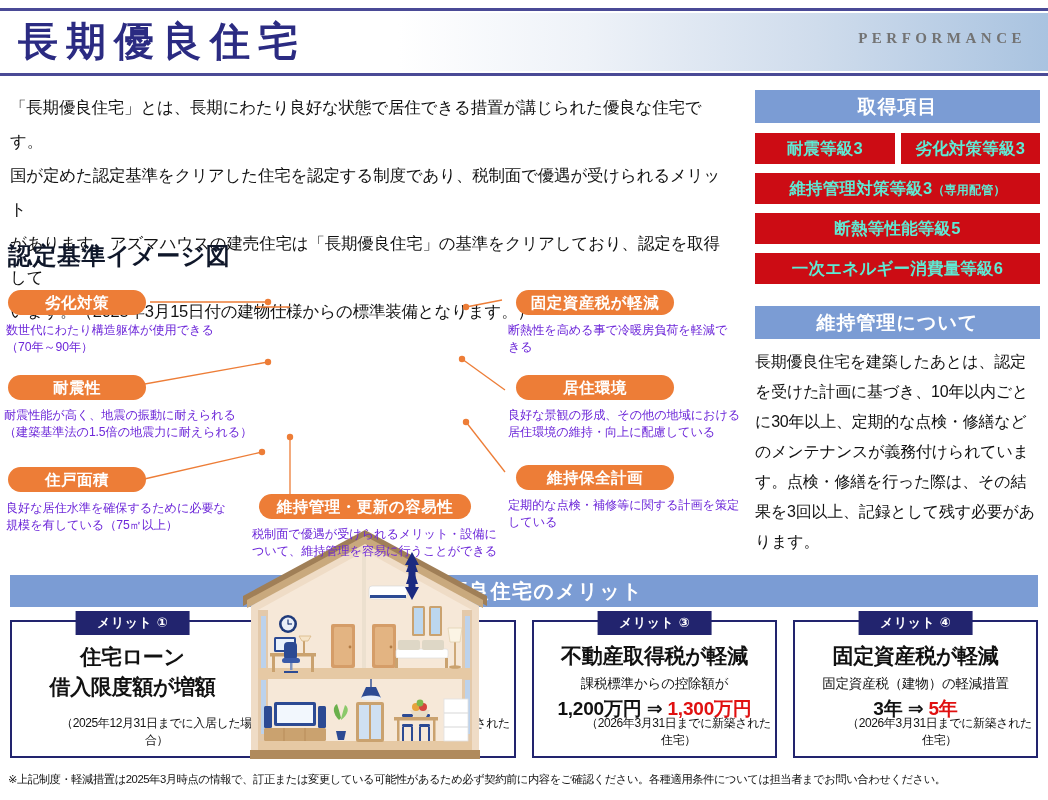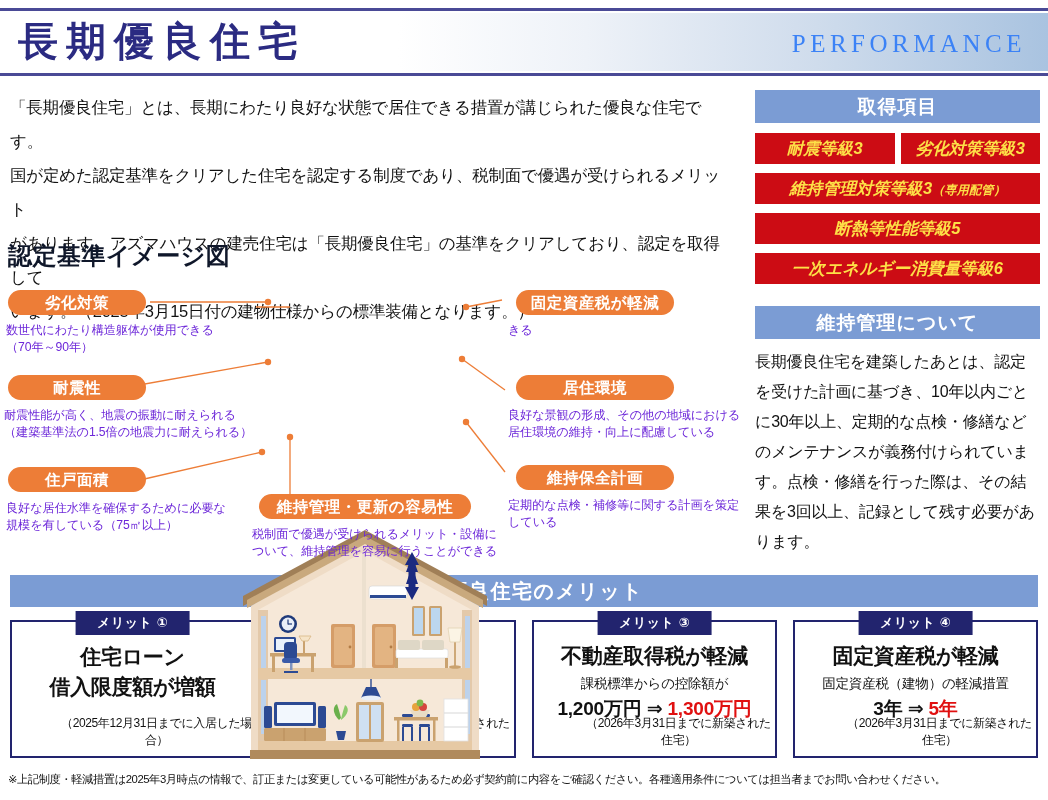--- a/index.html
+++ b/index.html
@@ -30,21 +30,21 @@
   }
   .header-title {
     position: absolute; left: 18px; top: 18px;
     font-family: "Liberation Serif", "DejaVu Serif", serif;
     font-size: 40px; font-weight: 700; color: #2b2b82;
     letter-spacing: 8px; line-height: 48px;
   }
   .header-eyebrow {
     position: absolute; right: 22px; top: 30px;
     font-family: "Liberation Serif", "DejaVu Serif", serif;
-    font-size: 25px; color: #3b82f6; letter-spacing: 4.5px;
+    font-size: 15px; color: #737373; letter-spacing: 4.5px; font-weight: bold;
   }
 
   
   .intro {
     position: absolute; left: 10px; top: 90px; width: 718px;
     font-size: 16.5px; line-height: 34px; color: #111;
     letter-spacing: -0.2px;
   }
   .intro p { margin: 0; }
 
@@ -79,24 +79,24 @@
   
   .sidebar { position: absolute; left: 755px; top: 90px; width: 285px; }
   .sb-head {
     width: 285px; height: 33px; line-height: 33px;
     background: #7b9cd4; color: #ffffff;
     font-size: 19px; font-weight: 700; text-align: center;
     letter-spacing: 1px;
   }
   .sb-head.mid { background: #7b9cd4; }
   .badge {
-    background: #cc0c14; color: #fde047;
+    background: #cc0c14; color: #5eead4;
     font-size: 16.5px; font-weight: 700;
     height: 31px; line-height: 31px; text-align: center;
-    letter-spacing: 0.2px; white-space: nowrap; font-style: italic;
+    letter-spacing: 0.2px; white-space: nowrap;
   }
   .badge .small { font-size: 12px; font-weight: 700; }
   .badge-row { display: flex; gap: 6px; }
   .badge-row .badge { flex: 1; }
   .sb-stack { margin-top: 10px; display: flex; flex-direction: column; gap: 9px; }
   .sb-body {
     margin-top: 8px;
     font-size: 16px; line-height: 30px; color: #111; letter-spacing: -0.2px;
   }
 
@@ -348,20 +348,21 @@
     </div>
     <div class="desc" style="left:252px; top:264px; width:262px;">
       <div>税制面で優遇が受けられるメリット・設備に</div>
       <div>ついて、維持管理を容易に行うことができる</div>
     </div>
 
     <div class="pill" style="left:516px; top:28px; width:158px;">
       <span>固定資産税が軽減</span>
     </div>
     <div class="desc" style="left:508px; top:60px; width:242px;">
+      <div>断熱性を高める事で冷暖房負荷を軽減で</div>
       <div>きる</div>
     </div>
 
     <div class="pill" style="left:516px; top:113px; width:158px;">
       <span>居住環境</span>
     </div>
     <div class="desc" style="left:508px; top:145px; width:242px;">
       <div>良好な景観の形成、その他の地域における</div>
       <div>居住環境の維持・向上に配慮している</div>
     </div>

